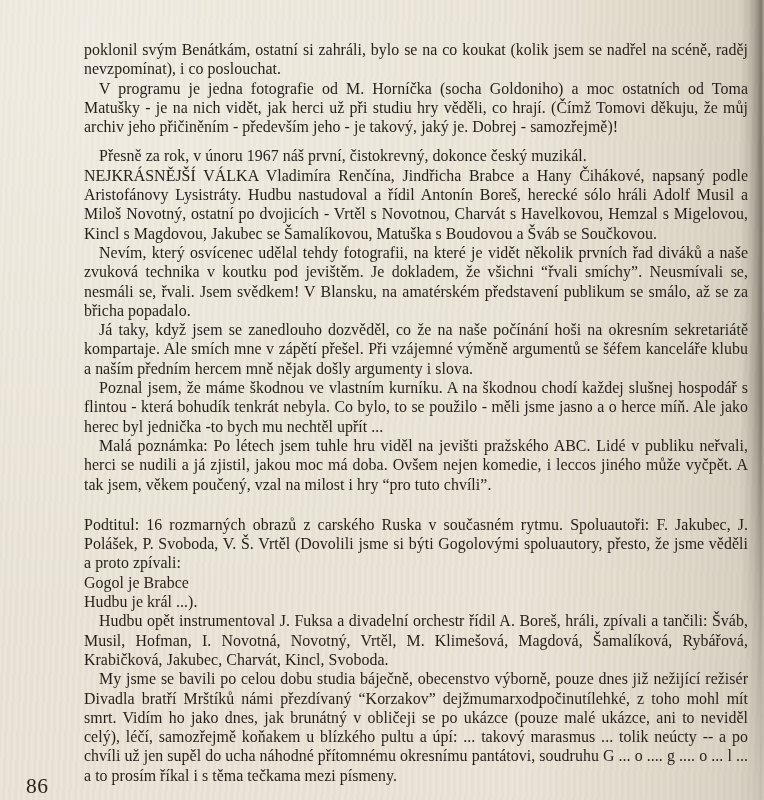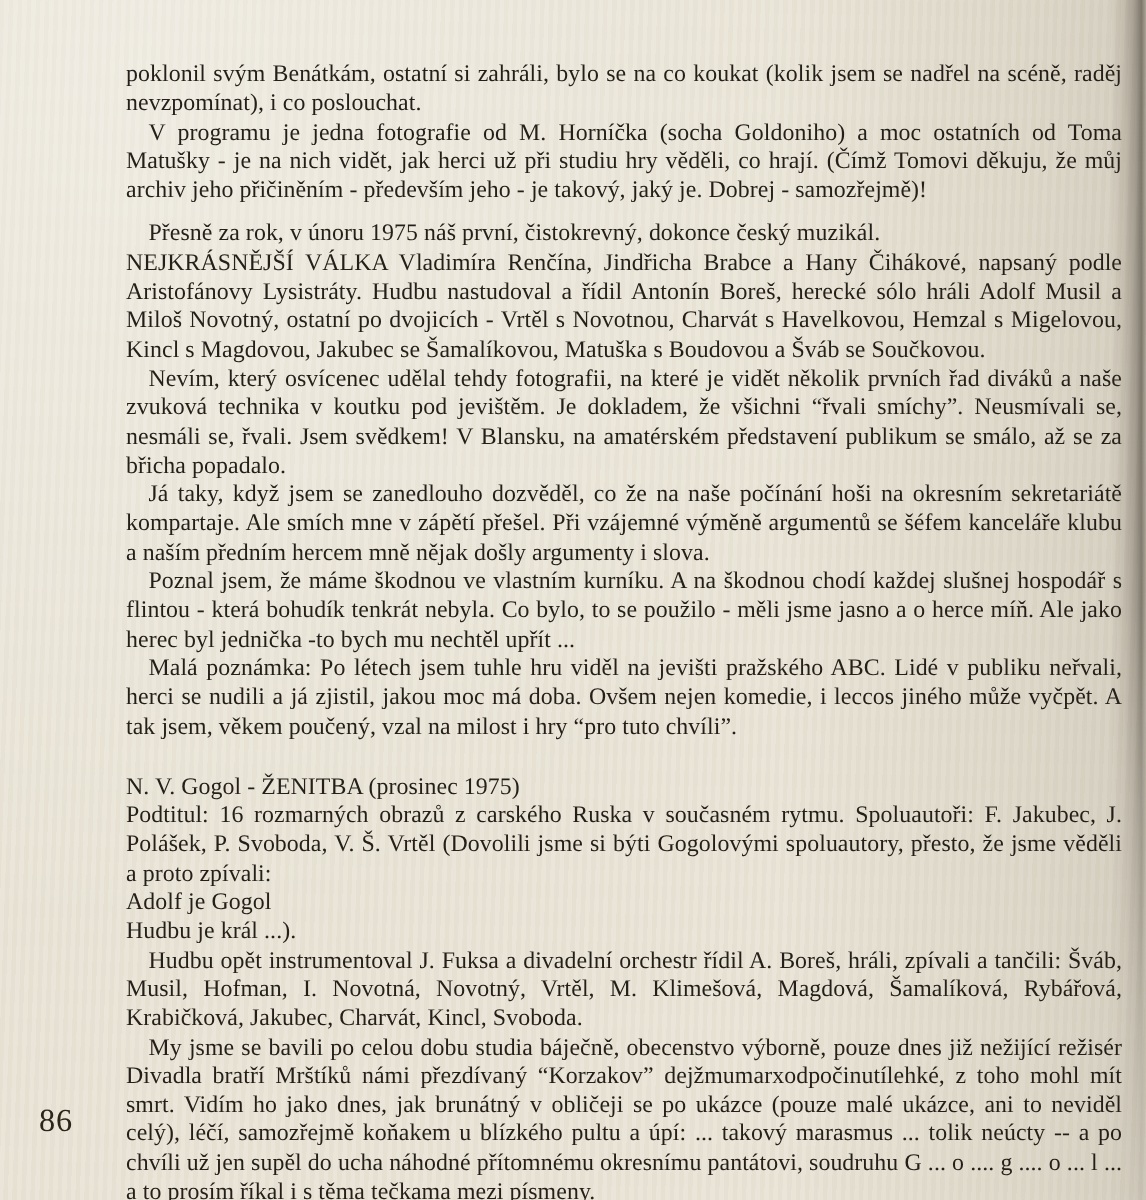--- a/index.html
+++ b/index.html
@@ -40,41 +40,40 @@
     text-align:justify;text-justify:inter-word;
     hyphens:none;
     letter-spacing:0.05px;
   }
   .para{margin:0;}
   .para.indent{text-indent:15px;}
   .gap{width:100%;}
   .gap.small{height:10px;}
   .gap.large{height:21px;}
   .page-number{
-    position:absolute;left:26px;top:735px;
+    position:absolute;left:26px;top:774px;
     font-size:21.5px;color:#2a2419;letter-spacing:0.5px;
   }
 </style>
 </head>
 <body>
 
 <div class="page">
   <main class="text-block">
       <p class="para">poklonil svým Benátkám, ostatní si zahráli, bylo se na co koukat (kolik jsem se nadřel na scéně, raděj nevzpomínat), i co poslouchat.</p>
       <p class="para indent">V programu je jedna fotografie od M. Horníčka (socha Goldoniho) a moc ostatních od Toma Matušky - je na nich vidět, jak herci už při studiu hry věděli, co hrají. (Čímž Tomovi děkuju, že můj archiv jeho přičiněním - především jeho - je takový, jaký je. Dobrej - samozřejmě)!</p>
       <div class="gap small"></div>
-      <p class="para indent">Přesně za rok, v únoru 1975 náš první, čistokrevný, dokonce český muzikál.</p>
+      <p class="para indent">Přesně za rok, v únoru 1967 náš první, čistokrevný, dokonce český muzikál.</p>
       <p class="para">NEJKRÁSNĚJŠÍ VÁLKA Vladimíra Renčína, Jindřicha Brabce a Hany Čihákové, napsaný podle Aristofánovy Lysistráty. Hudbu nastudoval a řídil Antonín Boreš, herecké sólo hráli Adolf Musil a Miloš Novotný, ostatní po dvojicích - Vrtěl s Novotnou, Charvát s Havelkovou, Hemzal s Migelovou, Kincl s Magdovou, Jakubec se Šamalíkovou, Matuška s Boudovou a Šváb se Součkovou.</p>
       <p class="para indent">Nevím, který osvícenec udělal tehdy fotografii, na které je vidět několik prvních řad diváků a naše zvuková technika v koutku pod jevištěm. Je dokladem, že všichni “řvali smíchy”. Neusmívali se, nesmáli se, řvali. Jsem svědkem! V Blansku, na amatérském představení publikum se smálo, až se za břicha popadalo.</p>
       <p class="para indent">Já taky, když jsem se zanedlouho dozvěděl, co že na naše počínání hoši na okresním sekretariátě kompartaje. Ale smích mne v zápětí přešel. Při vzájemné výměně argumentů se šéfem kanceláře klubu a naším předním hercem mně nějak došly argumenty i slova.</p>
       <p class="para indent">Poznal jsem, že máme škodnou ve vlastním kurníku. A na škodnou chodí každej slušnej hospodář s flintou - která bohudík tenkrát nebyla. Co bylo, to se použilo - měli jsme jasno a o herce míň. Ale jako herec byl jednička -to bych mu nechtěl upřít ...</p>
       <p class="para indent">Malá poznámka: Po létech jsem tuhle hru viděl na jevišti pražského ABC. Lidé v publiku neřvali, herci se nudili a já zjistil, jakou moc má doba. Ovšem nejen komedie, i leccos jiného může vyčpět. A tak jsem, věkem poučený, vzal na milost i hry “pro tuto chvíli”.</p>
       <div class="gap large"></div>
-      <p class="para">N. V. Gogol - ŽENITBA (prosinec 1975)</p>
       <p class="para">Podtitul: 16 rozmarných obrazů z carského Ruska v současném rytmu. Spoluautoři: F. Jakubec, J. Polášek, P. Svoboda, V. Š. Vrtěl (Dovolili jsme si býti Gogolovými spoluautory, přesto, že jsme věděli a proto zpívali:</p>
-      <p class="para">Adolf je Gogol</p>
+      <p class="para">Gogol je Brabce</p>
       <p class="para">Hudbu je král ...).</p>
       <p class="para indent">Hudbu opět instrumentoval J. Fuksa a divadelní orchestr řídil A. Boreš, hráli, zpívali a tančili: Šváb, Musil, Hofman, I. Novotná, Novotný, Vrtěl, M. Klimešová, Magdová, Šamalíková, Rybářová, Krabičková, Jakubec, Charvát, Kincl, Svoboda.</p>
       <p class="para indent">My jsme se bavili po celou dobu studia báječně, obecenstvo výborně, pouze dnes již nežijící režisér Divadla bratří Mrštíků námi přezdívaný “Korzakov” dejžmumarxodpočinutílehké, z toho mohl mít smrt. Vidím ho jako dnes, jak brunátný v obličeji se po ukázce (pouze malé ukázce, ani to neviděl celý), léčí, samozřejmě koňakem u blízkého pultu a úpí: ... takový marasmus ... tolik neúcty -- a po chvíli už jen supěl do ucha náhodné přítomnému okresnímu pantátovi, soudruhu G ... o .... g .... o ... l ... a to prosím říkal i s těma tečkama mezi písmeny.</p>
     </main>
   <div class="page-number">86</div>
   <div class="edge-right"></div>
 </div>
 
 </body></html>

